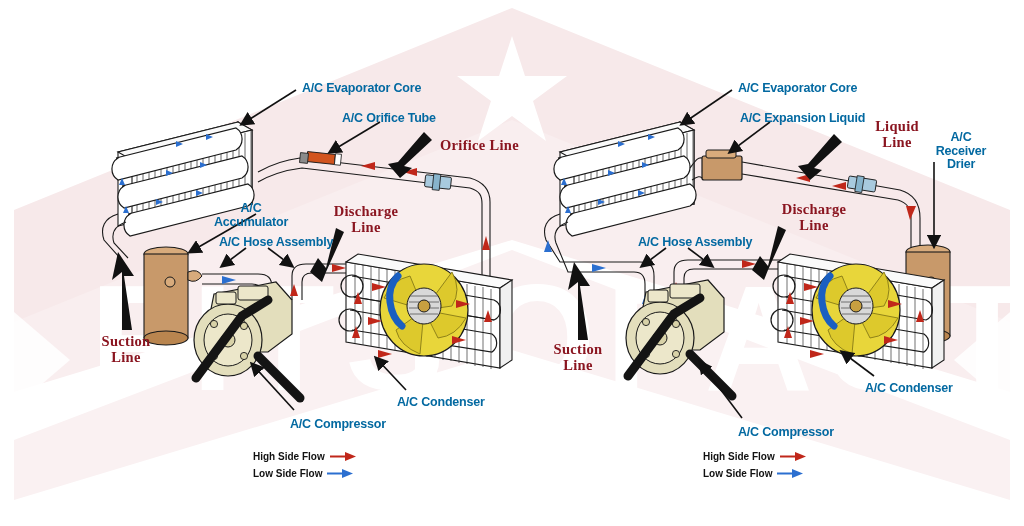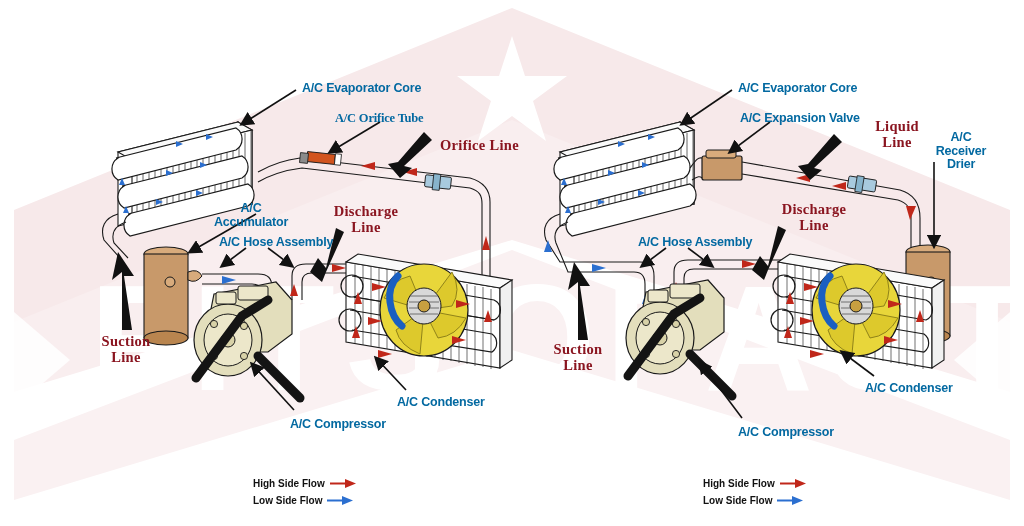--- a/index.html
+++ b/index.html
@@ -27,21 +27,21 @@
     color:#8a1520;
     font-weight:bold;
     font-size:14.5px;
     line-height:16px;
     font-family:"Liberation Serif", serif;
     letter-spacing:0.3px;
     text-align:center;
     white-space:nowrap;
   }
   .hl.two{white-space:normal;}
-  .legend{position:absolute;margin-top:27px;}
+  .legend{position:absolute;}
   .legend .row{
     display:flex;align-items:center;height:15px;margin-bottom:2px;
   }
   .legend .txt{
     font-size:10px;font-weight:bold;color:#111;
     font-family:"Liberation Sans", sans-serif;white-space:nowrap;
   }
   .legend .arw{margin-left:5px;display:block;}
 </style>
 </head>
@@ -477,32 +477,32 @@
 
         <path d="M842 142 L814 168 L822 170 L810 180 L798 166 L808 164 L834 134 Z"></path>
 
         <path d="M778 226 L768 266 L760 256 L752 270 L764 280 L768 270 L786 230 Z"></path>
 
         <path d="M578 340 L578 282 L568 290 L574 262 L590 286 L580 286 L588 340 Z"></path>
       </g>
     </svg>
 
     <div class="lbl" style="left:302px;top:82px;">A/C Evaporator Core</div>
-    <div class="lbl" style="left:335px;top:112px;font-family:Liberation Serif, serif;">A/C Orifice Tube</div>
+    <div class="lbl" style="left:342px;top:112px;">A/C Orifice Tube</div>
     <div class="lbl multi" style="left:205px;top:202px;width:92px;">A/C<br>Accumulator</div>
     <div class="lbl" style="left:219px;top:236px;">A/C Hose Assembly</div>
     <div class="lbl" style="left:397px;top:396px;">A/C Condenser</div>
     <div class="lbl" style="left:290px;top:418px;">A/C Compressor</div>
 
     <div class="hl" style="left:440px;top:137px;">Orifice Line</div>
     <div class="hl two" style="left:318px;top:203px;width:96px;">Discharge<br>Line</div>
     <div class="hl two" style="left:84px;top:333px;width:84px;">Suction<br>Line</div>
 
     <div class="lbl" style="left:738px;top:82px;">A/C Evaporator Core</div>
-    <div class="lbl" style="left:740px;top:112px;">A/C Expansion Valve</div>
+    <div class="lbl" style="left:740px;top:112px;">A/C Expansion Liquid</div>
     <div class="lbl multi" style="left:924px;top:131px;width:74px;">A/C<br>Receiver<br>Drier</div>
     <div class="lbl" style="left:638px;top:236px;">A/C Hose Assembly</div>
     <div class="lbl" style="left:865px;top:382px;">A/C Condenser</div>
     <div class="lbl" style="left:738px;top:426px;">A/C Compressor</div>
 
     <div class="hl two" style="left:862px;top:118px;width:70px;">Liquid<br>Line</div>
     <div class="hl two" style="left:766px;top:201px;width:96px;">Discharge<br>Line</div>
     <div class="hl two" style="left:536px;top:341px;width:84px;">Suction<br>Line</div>
 
     <div class="legend" style="left:253px;top:449px;">

